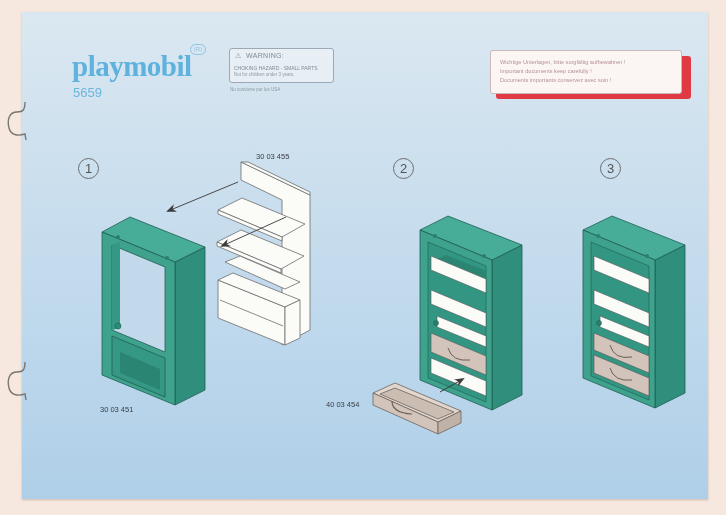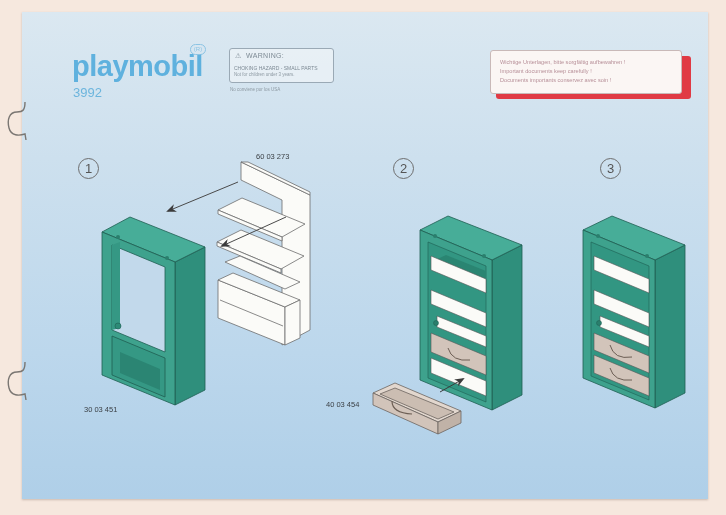--- a/index.html
+++ b/index.html
@@ -10,21 +10,21 @@
   }
   .page {
     position:absolute; left:22px; top:12px; width:686px; height:487px;
     background:linear-gradient(180deg,#dbe8f1 0%,#cde0ee 30%,#bcd7ec 70%,#afcfe8 100%);
     box-shadow:0 1px 2px rgba(120,100,90,0.35);
   }
   .hook { position:absolute; }
   .logo {
     position:absolute; left:72px; top:50px;
     color:#5fb1de; font-weight:bold; font-size:29px; letter-spacing:-0.5px;
-    font-family:Liberation Sans, sans-serif;
+    font-family:Liberation Serif, serif;
   }
   .logo-badge {
     position:absolute; left:190px; top:44px; width:14px; height:9px;
     border:1px solid #8cc4e4; border-radius:7px; font-size:6px; color:#8cc4e4;
     text-align:center; line-height:9px;
   }
   .product-number {
     position:absolute; left:73px; top:85px; color:#6cb5dd; font-size:13px;
   }
   .warning-box {
@@ -58,21 +58,21 @@
 
 <svg class="hook" style="left:3px;top:100px" width="24" height="42" viewBox="0 0 24 42">
   <path d="M22 2 C22 10,20 12,14 12 C6 12,4 20,6 28 C8 36,16 36,22 34 L23 40" fill="none" stroke="#7a7672" stroke-width="1.4"></path>
 </svg>
 <svg class="hook" style="left:3px;top:360px" width="24" height="42" viewBox="0 0 24 42">
   <path d="M22 2 C22 10,20 12,14 12 C6 12,4 20,6 28 C8 36,16 36,22 34 L23 40" fill="none" stroke="#7a7672" stroke-width="1.4"></path>
 </svg>
 
 <div class="logo">playmobil</div>
 <div class="logo-badge">(R)</div>
-<div class="product-number">3992</div>
+<div class="product-number">5659</div>
 
 <div class="warning-box">
   <span class="warning-title">
     <span>⚠&nbsp;&nbsp;</span><span>WARNING:</span>
   </span>
   <span class="warning-l1">CHOKING HAZARD - SMALL PARTS</span>
   <span class="warning-l2">Not for children under 3 years.</span>
 </div>
 <div class="warning-note">No conviene por los USA</div>
 
@@ -174,15 +174,15 @@
     <polygon points="594,333 649,356 649,373 594,350" fill="#d2c4ba" stroke="#555" stroke-width="0.6"></polygon>
     <path d="M610 345 Q614 360 632 357" fill="none" stroke="#6c5e54" stroke-width="1"></path>
     <polygon points="594,355 649,378 649,396 594,373" fill="#d2c4ba" stroke="#555" stroke-width="0.6"></polygon>
     <path d="M610 368 Q614 382 632 380" fill="none" stroke="#6c5e54" stroke-width="1"></path>
     <circle cx="599" cy="323" r="2.5" fill="#2a7f6d" stroke="#1f5e52" stroke-width="0.5"></circle>
     <circle cx="598" cy="236" r="2" fill="#2a7f6d"></circle>
     <circle cx="647" cy="256" r="2" fill="#2a7f6d"></circle>
   </g>
 </svg>
 
-<div class="part-label" style="left:84px;top:405px">30 03 451</div>
-<div class="part-label" style="left:256px;top:152px">60 03 273</div>
+<div class="part-label" style="left:100px;top:405px">30 03 451</div>
+<div class="part-label" style="left:256px;top:152px">30 03 455</div>
 <div class="part-label" style="left:326px;top:400px">40 03 454</div>
 
 </body></html>

